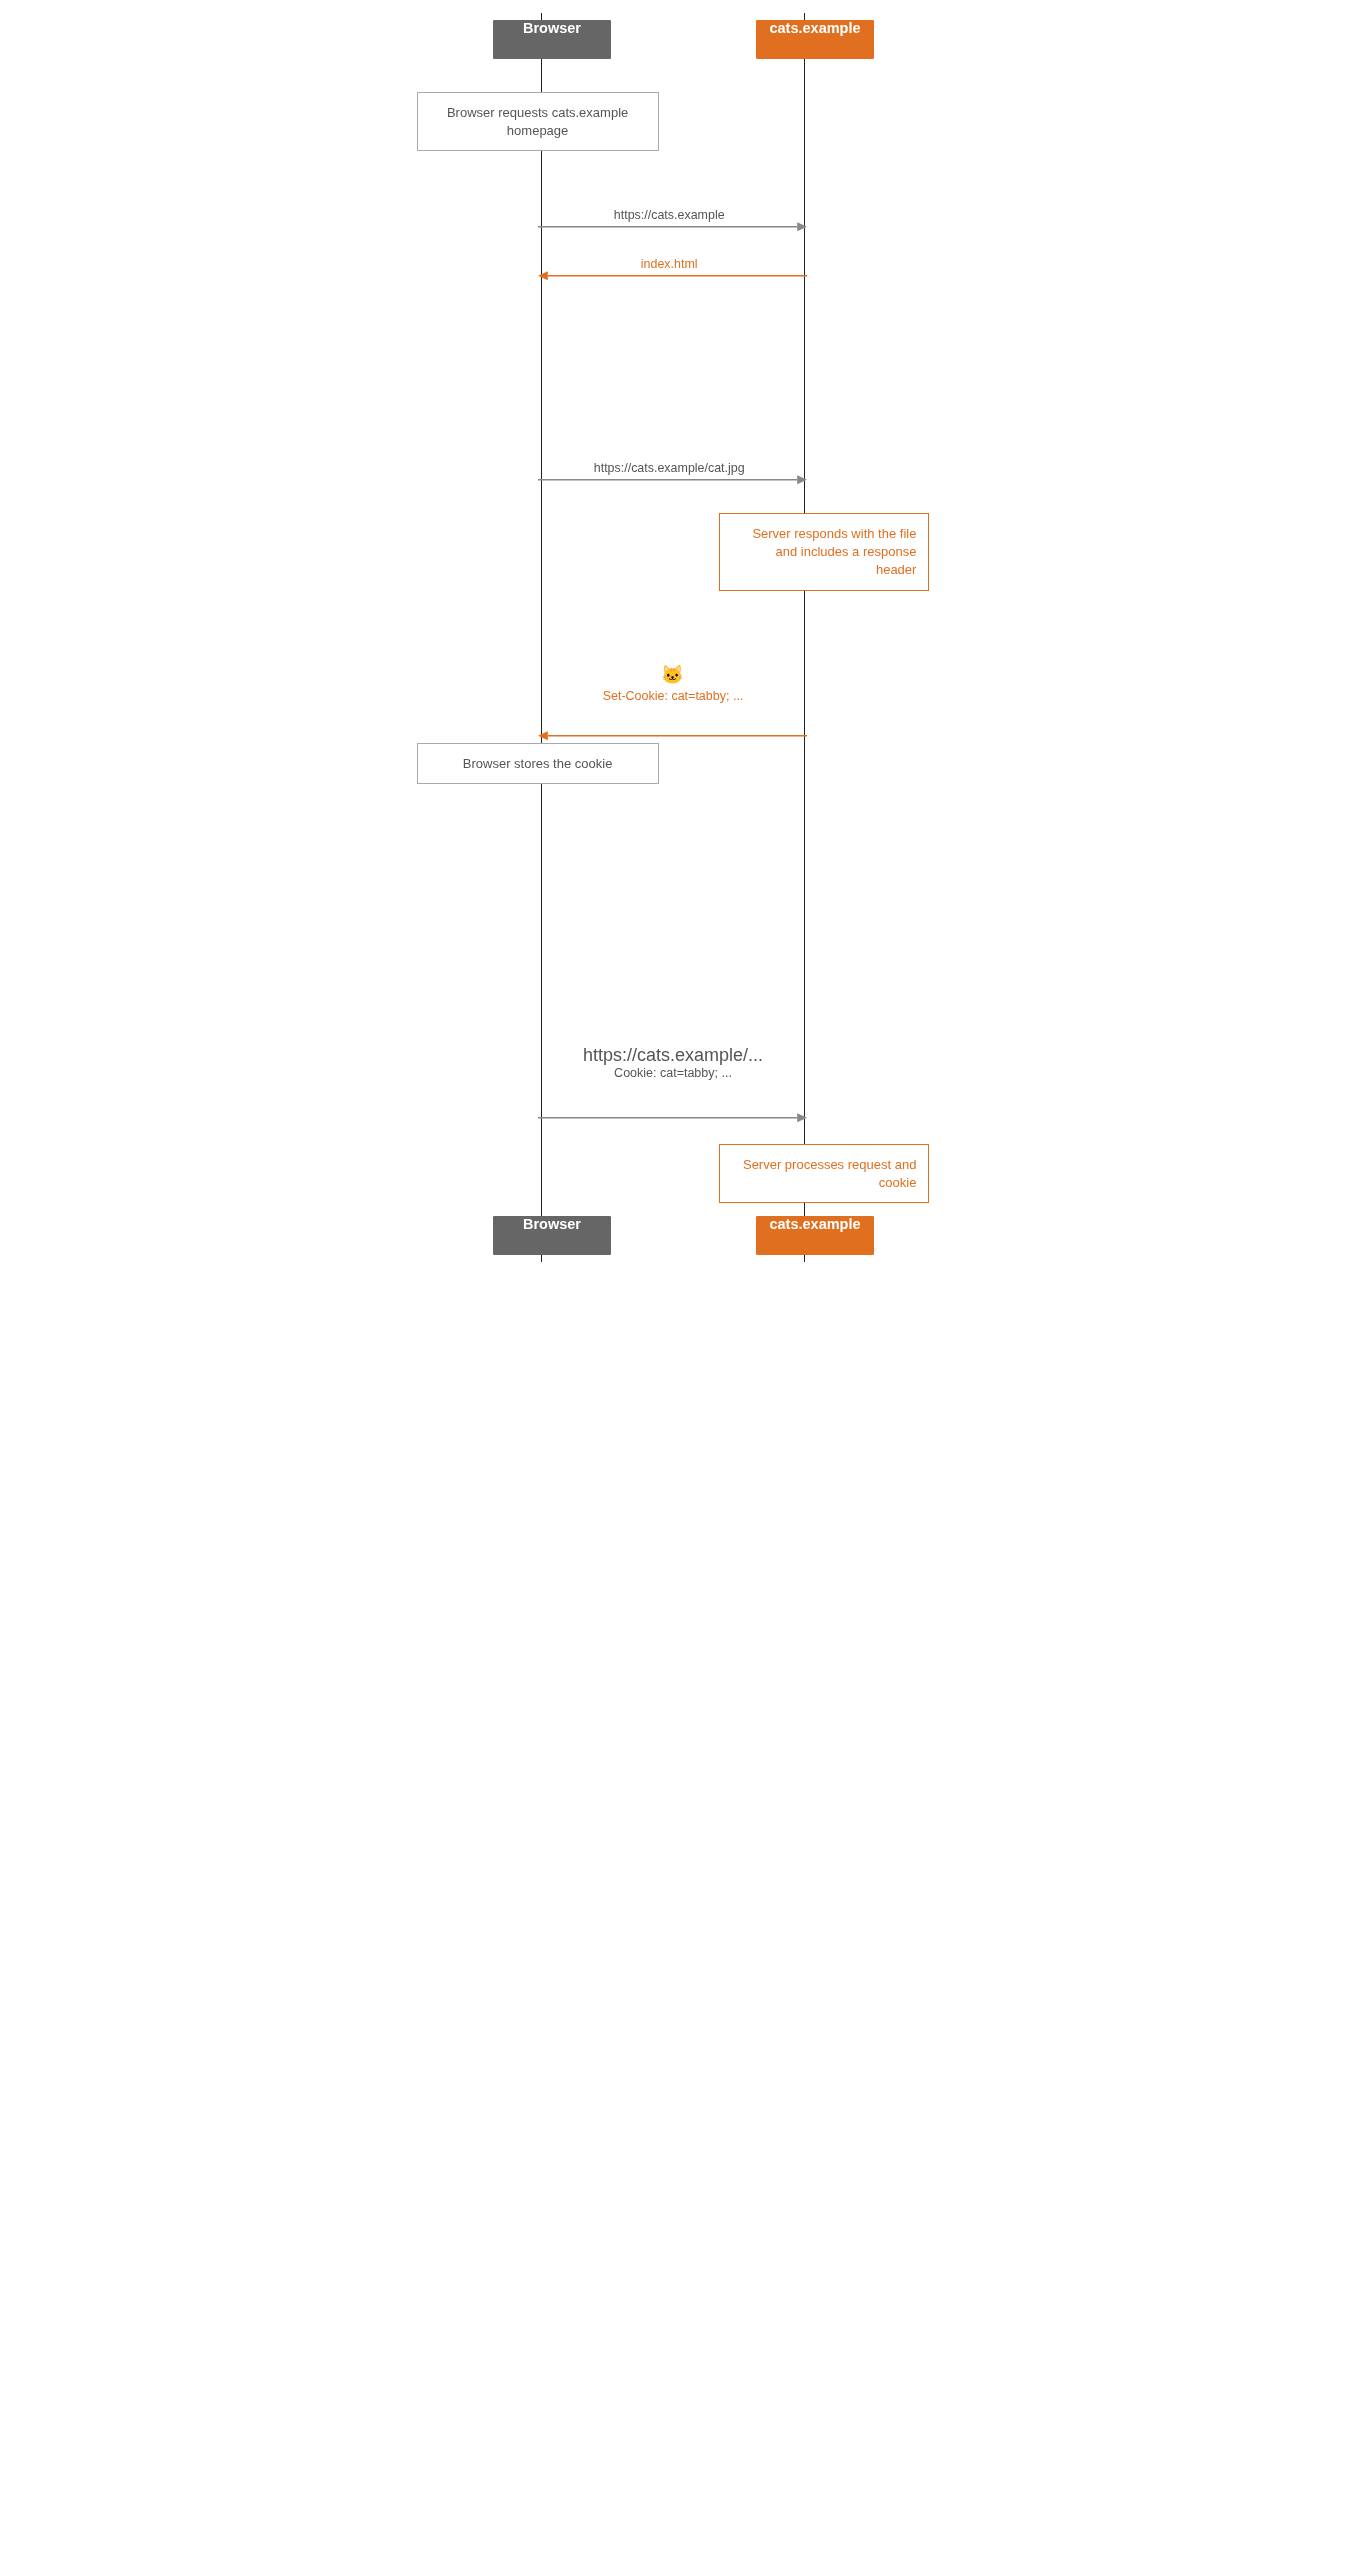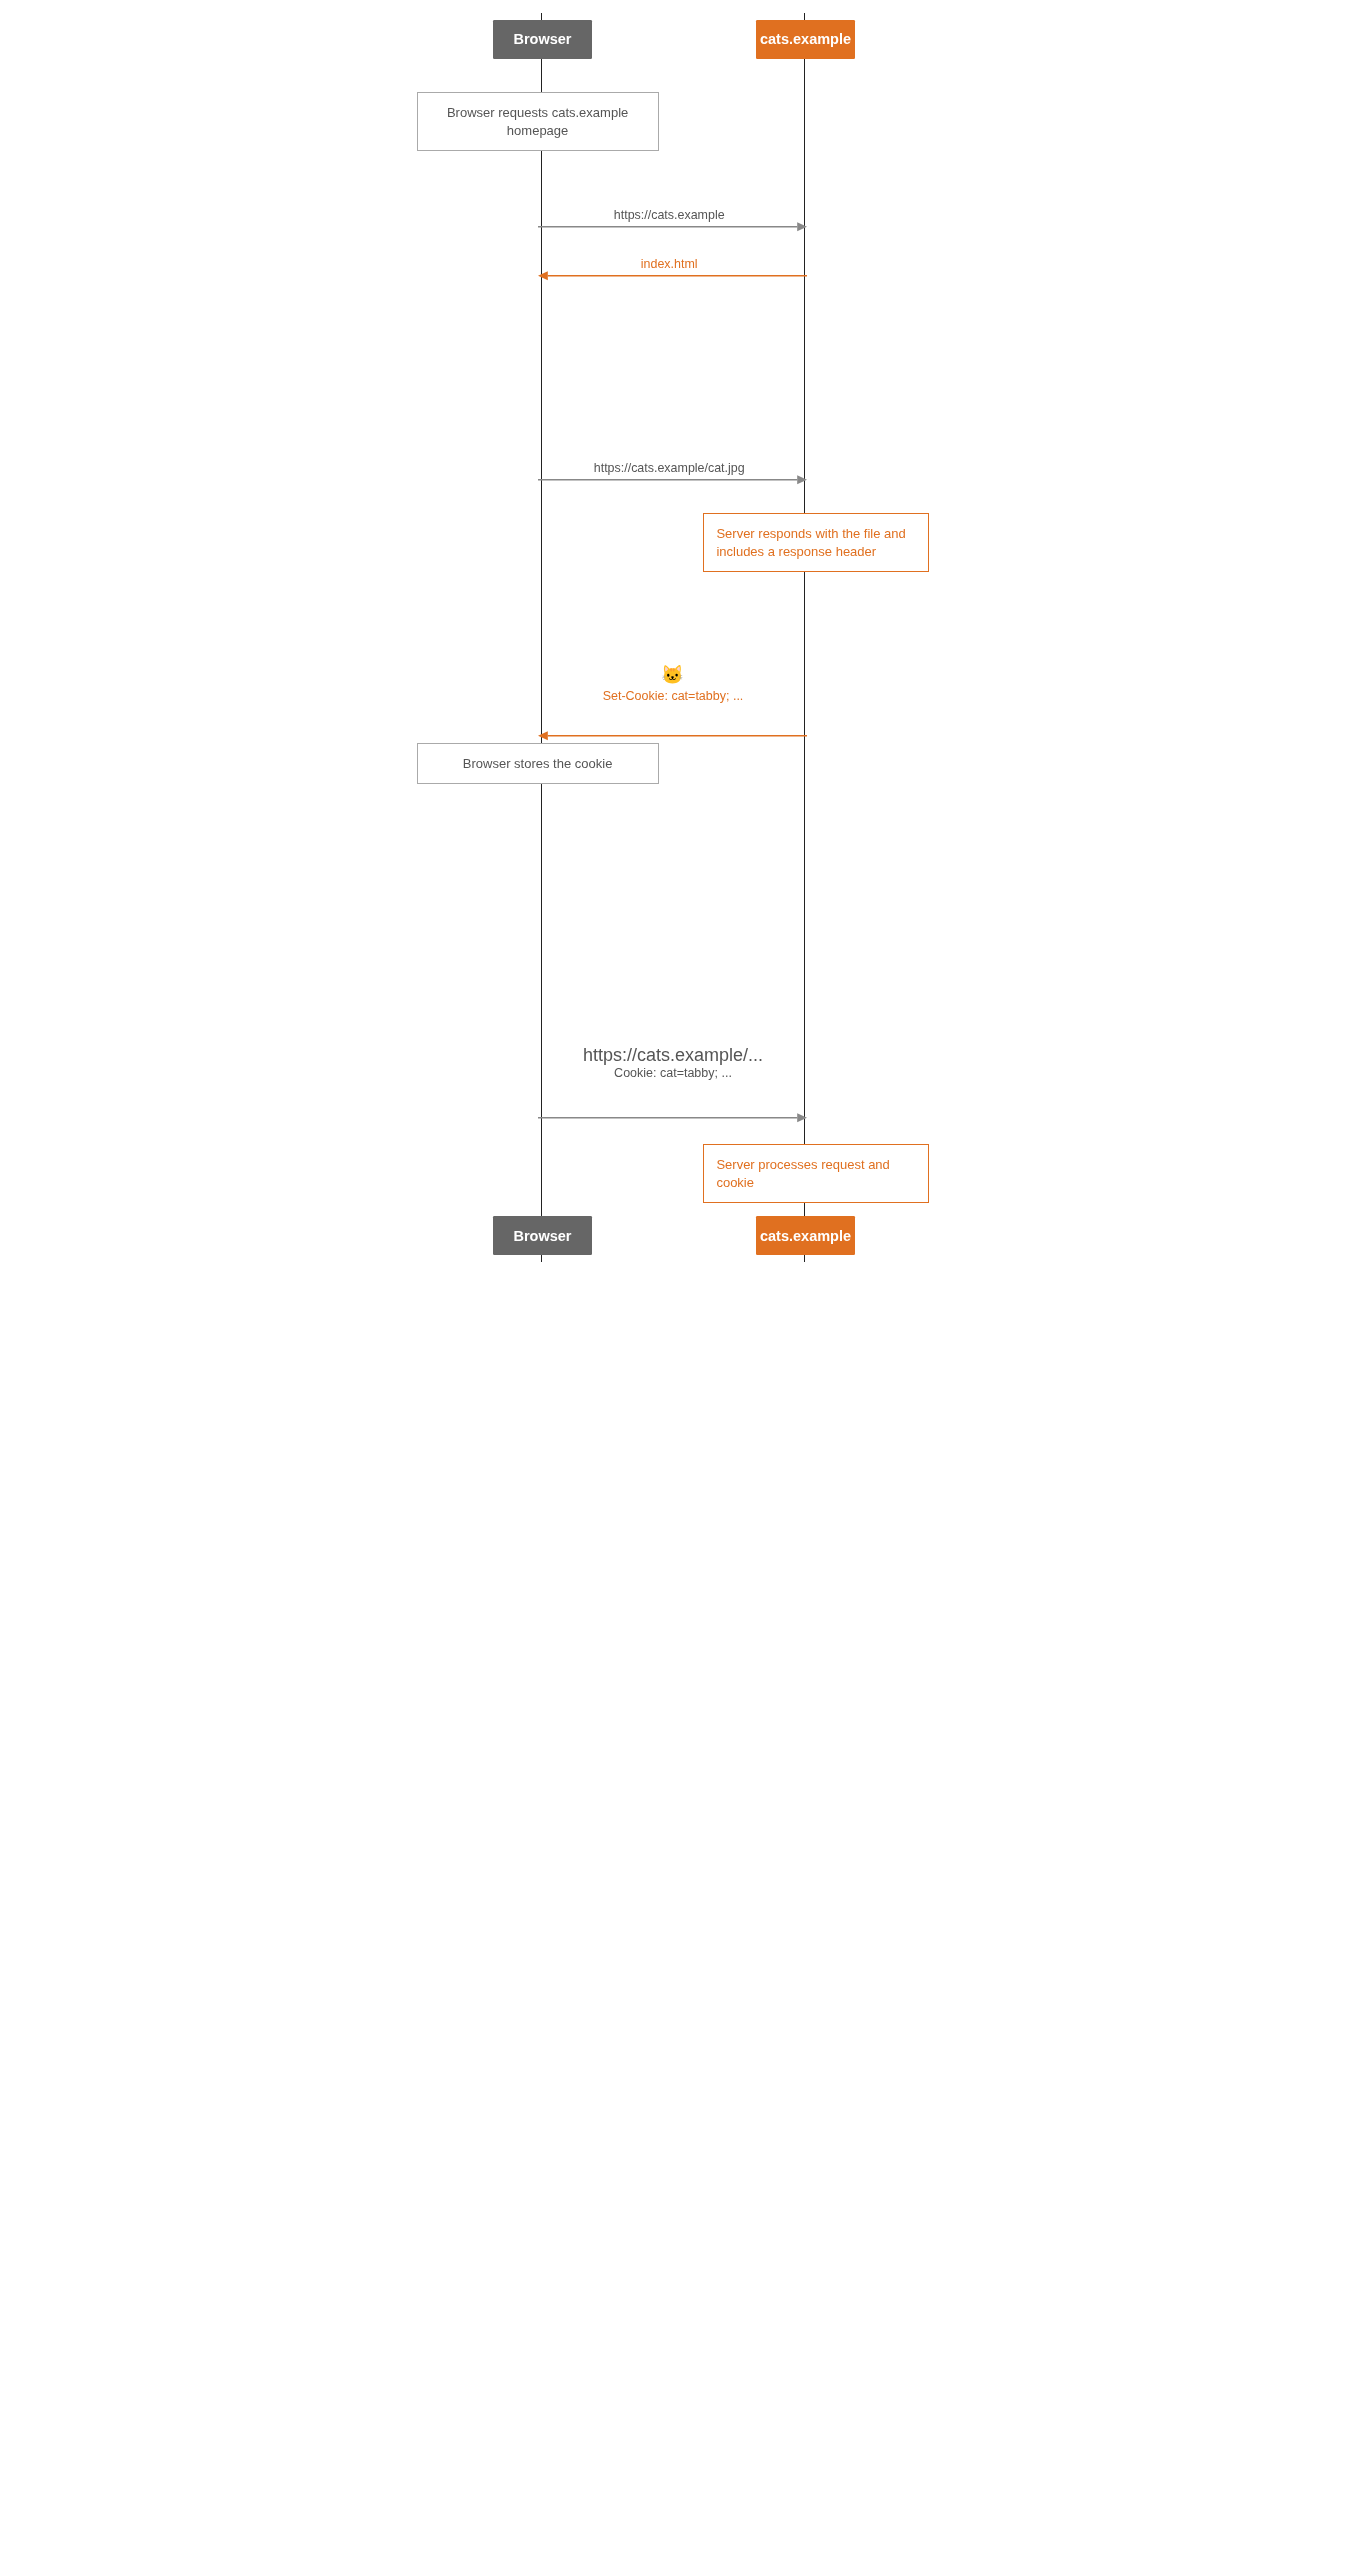--- a/index.html
+++ b/index.html
@@ -32,24 +32,24 @@
       left: 394px;
       top: 0;
       width: 1.3px;
       height: 100%;
       background: #222;
     }
 
     
     .actor-box {
       position: absolute;
-      width: 99px;
+      width: 118px;
       height: 39px;
       display: flex;
-      align-items: center;
+      align-items: flex-start;
       justify-content: center;
       font-size: 14.5px;
       font-weight: bold;
       color: #fff;
       border-radius: 1.3px;
     }
 
     .actor-browser {
       background: #666666;
       left: 83px;
@@ -74,27 +74,27 @@
       font-size: 13px;
       color: #555;
       text-align: center;
       line-height: 1.4;
     }
 
     
     .note-right {
       position: absolute;
       right: 6.6px;
-      width: 226px;
+      width: 210px;
       border: 1.3px solid #e07020;
       background: #fff;
       padding: 10.5px 12px;
       font-size: 13px;
       color: #e07020;
-      text-align: left;
+      text-align: right;
       line-height: 1.4;
     }
 
     
     .arrow-svg {
       position: absolute;
       left: 128px;
       overflow: visible;
     }
   </style>

